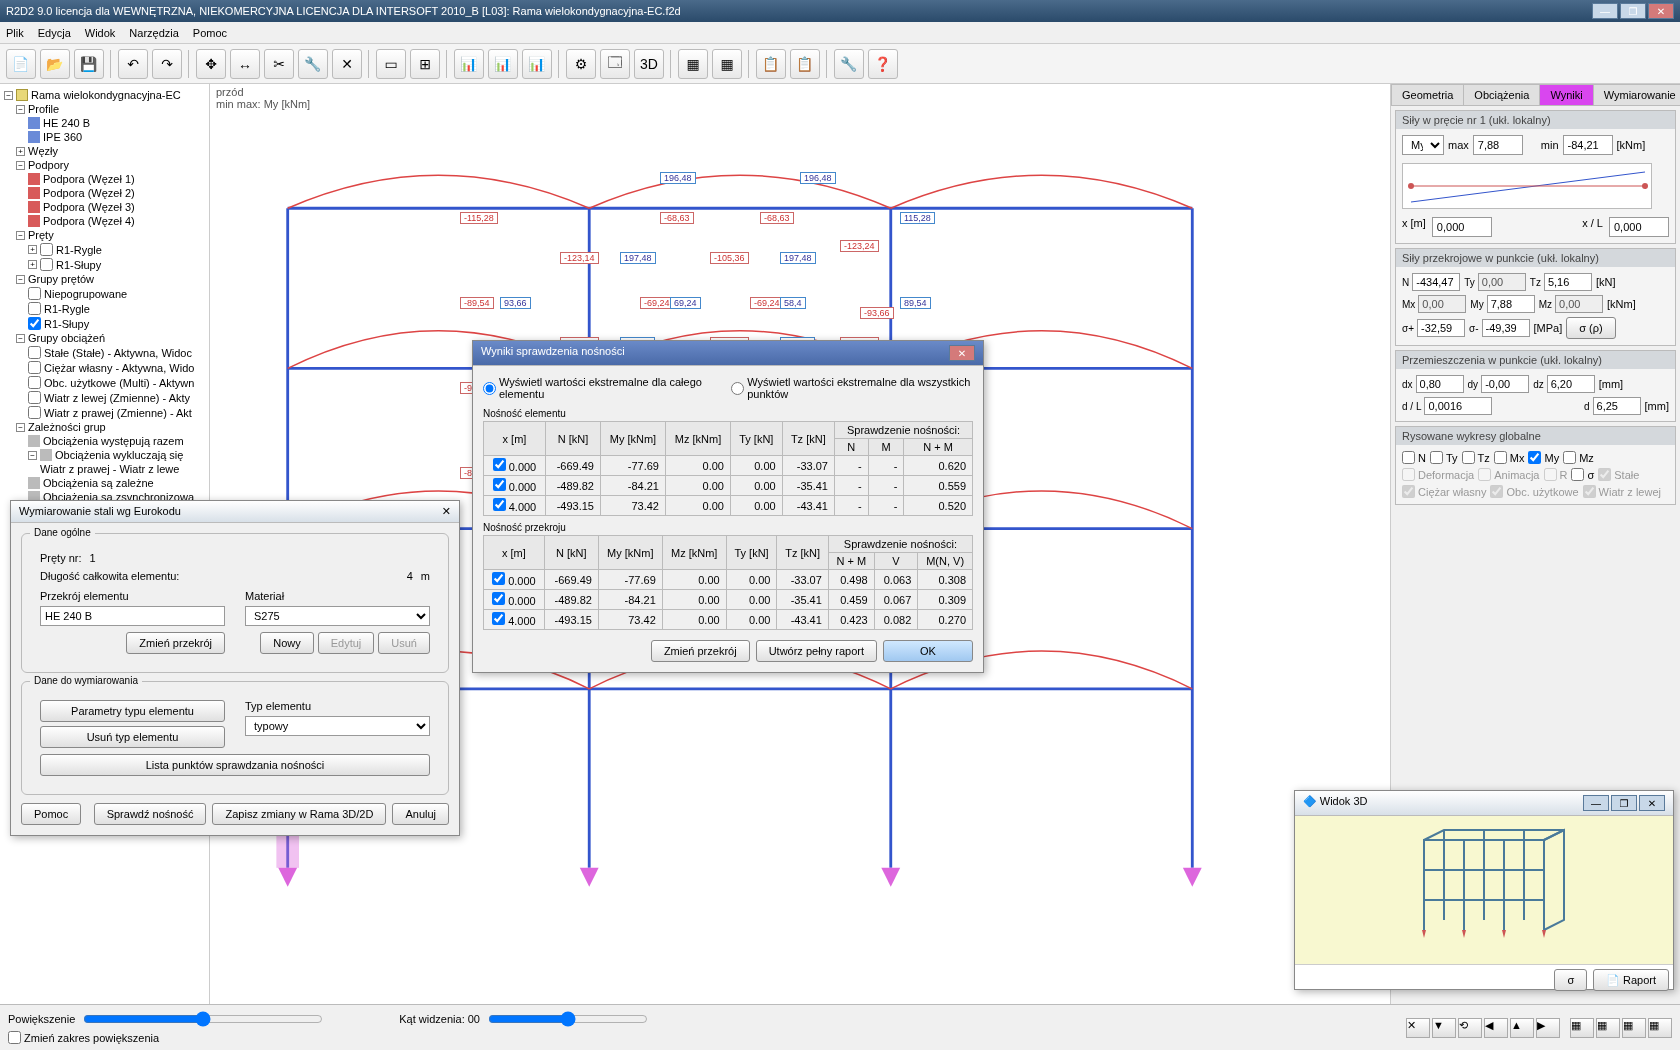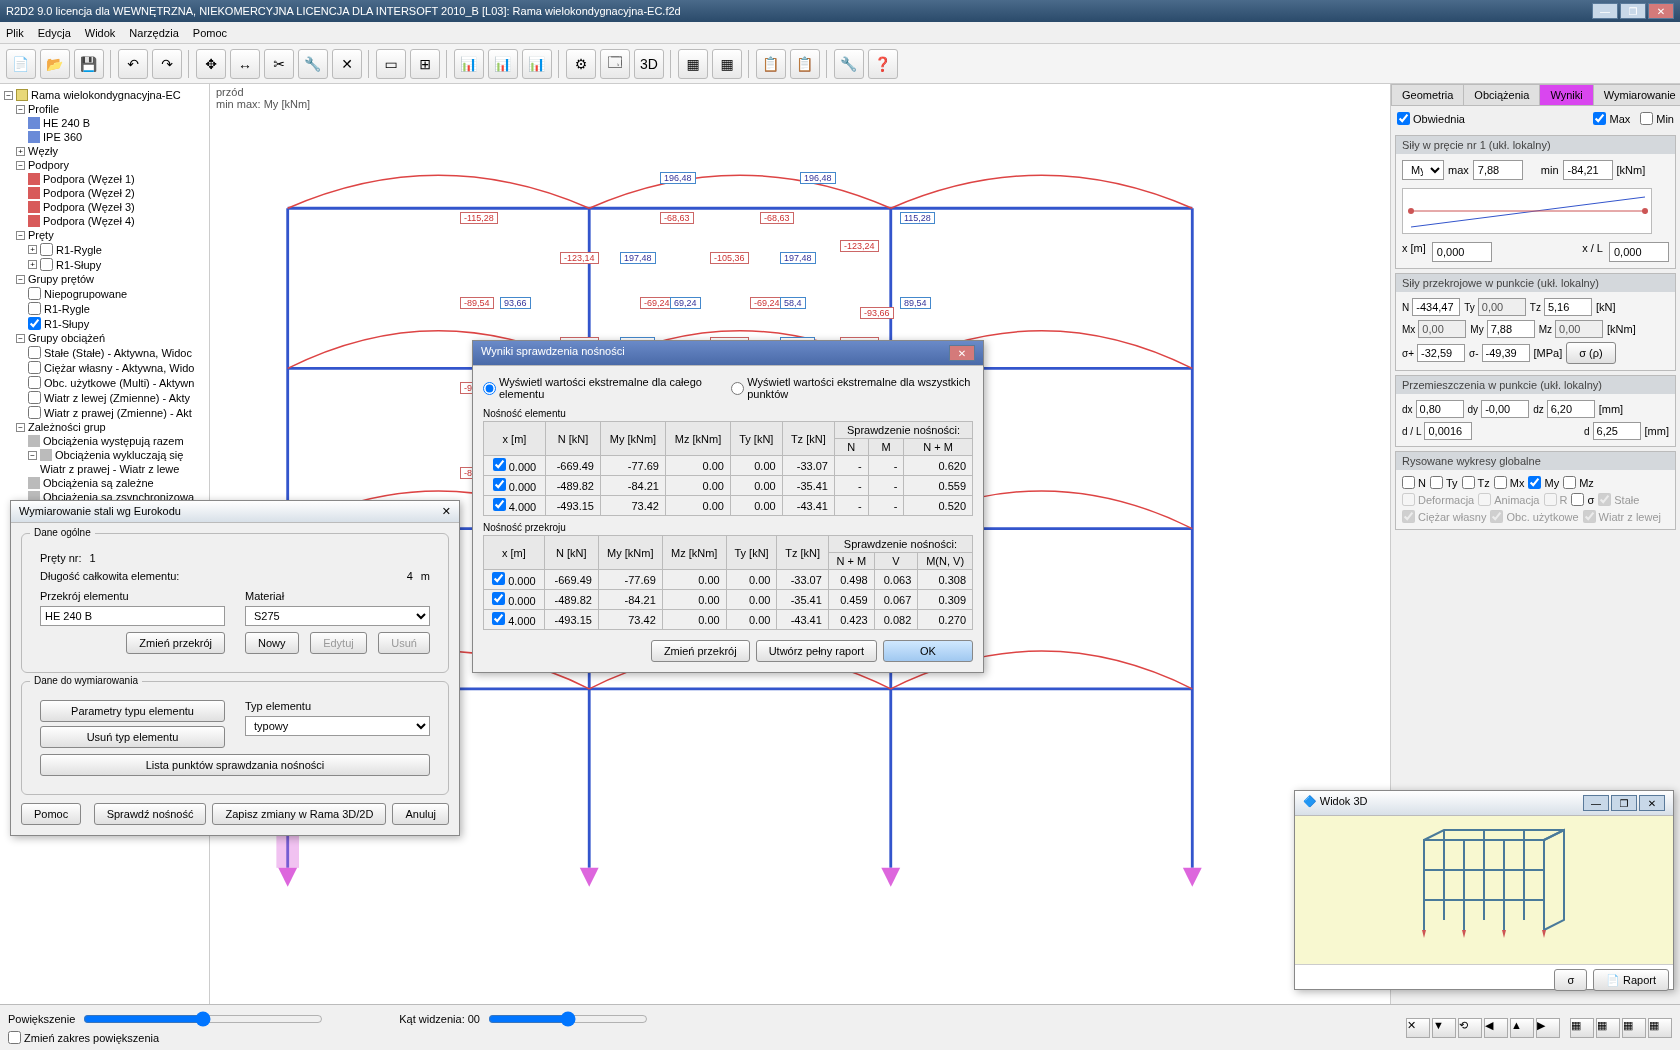--- a/index.html
+++ b/index.html
@@ -322,35 +322,20 @@
       </div>
   </div>
 
   <div class="rightpanel">
     <div class="tabs">
       <div class="tab">Geometria</div>
       <div class="tab">Obciążenia</div>
       <div class="tab active">Wyniki</div>
       <div class="tab">Wymiarowanie</div>
     </div>
-    <div style="padding:6px;display:flex;gap:10px;align-items:center">
-      <label class="chk">
-          <input type="checkbox" checked="" style="">
-          <span>Obwiednia</span>
-        </label>
-      <span style="flex:1"></span>
-      <label class="chk">
-          <input type="checkbox" checked="" style="">
-          <span>Max</span>
-        </label>
-      <label class="chk">
-          <input type="checkbox" style="">
-          <span>Min</span>
-        </label>
-    </div>
     <div class="panel-sec">
       <div class="panel-hd">Siły w pręcie nr 1 (ukł. lokalny)</div>
       <div class="panel-body">
         <select style="width:42px"><option>My</option></select>
         <span>max</span>
           <input type="text" style="width: 50px;" value="7,88">
         <span style="width:10px"></span>
         <span>min</span>
           <input type="text" style="width: 50px;" value="-84,21">
         <span>[kNm]</span>
@@ -421,21 +406,21 @@
             <label>dy</label>
             <input value="-0,00" style="">
           </div>
         <div class="fld">
             <label>dz</label>
             <input value="6,20" style="">
           </div>
         <span>[mm]</span>
         <div class="fld">
             <label>d / L</label>
-            <input style="width: 48px;" value="0,0016">
+            <input style="width: 68px;" value="0,0016">
           </div>
         <span style="flex:1"></span>
         <div class="fld">
             <label>d</label>
             <input value="6,25" style="">
           </div>
         <span>[mm]</span>
       </div>
     </div>
     <div class="panel-sec">
@@ -517,21 +502,21 @@
       <div style="display:flex;gap:8px;align-items:center;margin-bottom:8px">
           <span>Długość całkowita elementu:</span>
           <span style="flex:1"></span>
           <span>4</span>
           <span>m</span>
         </div>
       <div style="display:flex;gap:20px">
         <div style="flex:1"><div>Przekrój elementu</div><input type="text" style="width: 100%; margin-top: 4px;" value="HE 240 B">
           <div style="text-align:right;margin-top:6px"><button class="btn">Zmień przekrój</button></div></div>
         <div style="flex:1"><div>Materiał</div><select style="width:100%;margin-top:4px"><option>S275</option></select>
-          <div style="display:flex;gap:4px;margin-top:6px;justify-content:space-between">
+          <div style="display:flex;gap:4px;margin-top:6px;justify-content:flex-end">
               <button class="btn">Nowy</button>
               <button class="btn" disabled="" style="color:#999">Edytuj</button>
               <button class="btn" disabled="" style="color:#999">Usuń</button>
             </div></div>
       </div>
     </div>
     <div class="group"><div class="group-title">Dane do wymiarowania</div>
       <div style="display:flex;gap:20px;margin-bottom:6px">
         <div style="flex:1;display:flex;flex-direction:column;gap:4px;justify-content:flex-end">
             <button class="btn">Parametry typu elementu</button>

